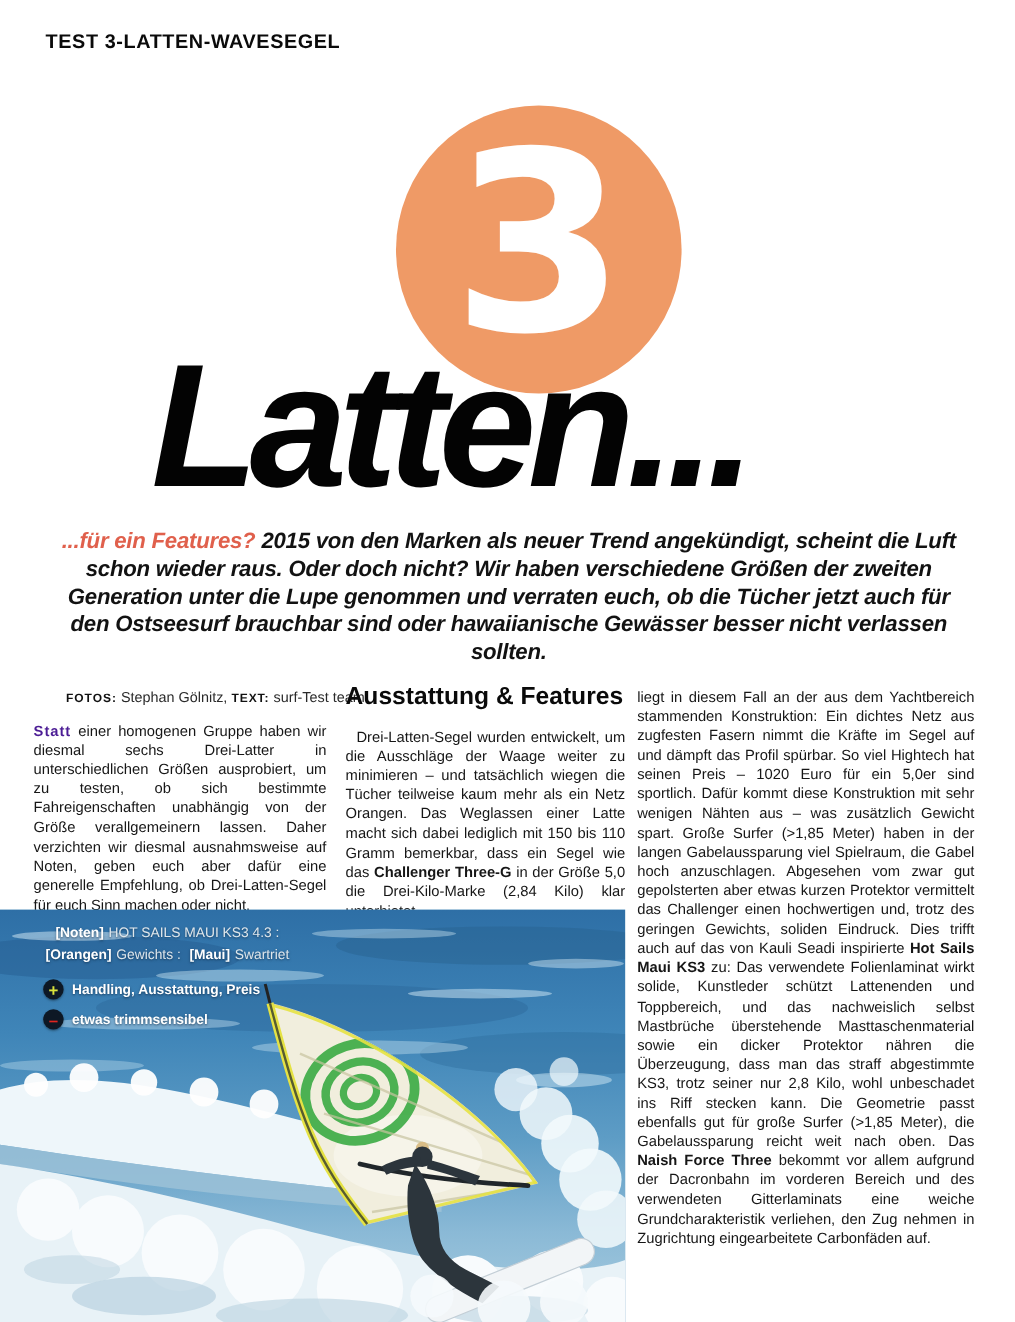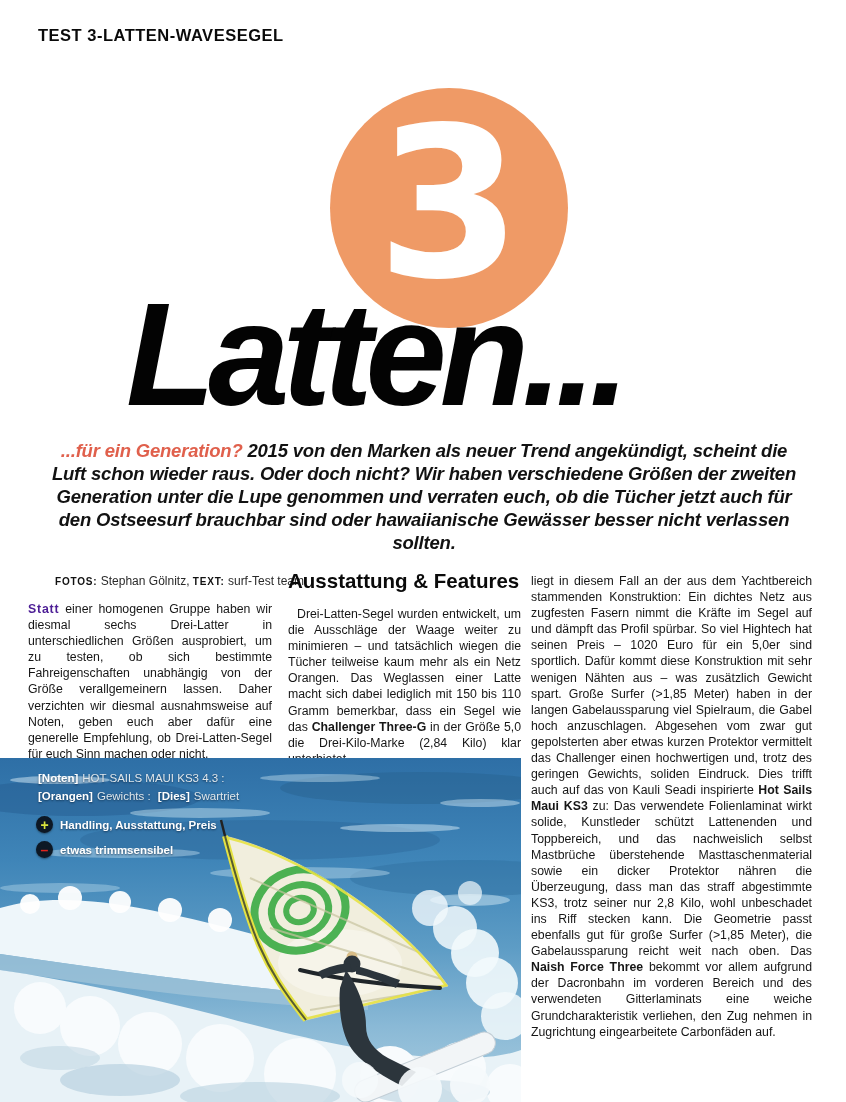--- a/index.html
+++ b/index.html
@@ -1,18 +1,18 @@
 <!DOCTYPE html>
 <html lang="de"><head>
 <meta charset="utf-8">
 <style>
   html,body{margin:0;padding:0;background:#fff;}
   .page{position:relative;width:846px;height:1102px;background:#fff;overflow:hidden;
         font-family:"Liberation Sans",sans-serif;color:#161616;}
-  .abs{position:absolute;}
+  .abs{position:absolute;text-align:center;}
 
   .kicker{left:38px;top:26px;font-size:16.5px;font-weight:700;letter-spacing:.5px;color:#0a0a0a;}
 
   .badge-circle{left:330px;top:88px;width:238px;height:240px;border-radius:50%;background:#EF9A66;}
   .badge-number{left:330px;top:84px;width:238px;height:240px;display:flex;align-items:center;justify-content:center;
                 font-family:"DejaVu Sans",sans-serif;font-size:208px;font-weight:700;color:#fff;line-height:1;}
 
   .hero-title{left:126px;top:282px;font-size:146px;line-height:1;font-weight:700;font-style:italic;
               letter-spacing:-7px;white-space:nowrap;color:#030303;}
 
@@ -55,21 +55,21 @@
 <div class="page">
 
   <div class="abs kicker">TEST 3-LATTEN-WAVESEGEL</div>
 
   <div class="abs badge-circle"></div>
   <div class="abs badge-number">3</div>
 
   <div class="abs hero-title">Latten...</div>
 
   <div class="abs intro">
-    <span class="intro-hl">...für ein Generation?</span>
+    <span class="intro-hl">...für ein Features?</span>
     <span>2015 von den Marken als neuer Trend angekündigt, scheint die Luft schon wieder raus. Oder doch nicht? Wir haben verschiedene Größen der zweiten Generation unter die Lupe genommen und verraten euch, ob die Tücher jetzt auch für den Ostseesurf brauchbar sind oder hawaiianische Gewässer besser nicht verlassen sollten.</span>
   </div>
 
   <div class="abs byline">
     <span class="cap">FOTOS:</span>
     <span>Stephan Gölnitz,</span>
     <span class="cap">TEXT:</span>
     <span>surf-Test team</span>
   </div>
 
@@ -202,21 +202,21 @@
           <circle cx="470" cy="327" r="20"></circle>
       </g>
     </svg>
 
     <div class="abs caption">
       <div>
         <b class="seg">[Noten]</b><span>HOT SAILS MAUI KS3 4.3 :</span>
       </div>
       <div>
         <b class="seg">[Orangen]</b><span class="seg">Gewichts :</span>
-        <b class="seg">[Dies]</b><span>Swartriet</span>
+        <b class="seg">[Maui]</b><span>Swartriet</span>
       </div>
     </div>
 
     <div class="abs pm">
       <div class="pm-row">
         <span class="pm-badge plus">+</span>
         <span class="pm-label">Handling, Ausstattung, Preis</span>
       </div>
       <div class="pm-row">
         <span class="pm-badge minus">–</span>

